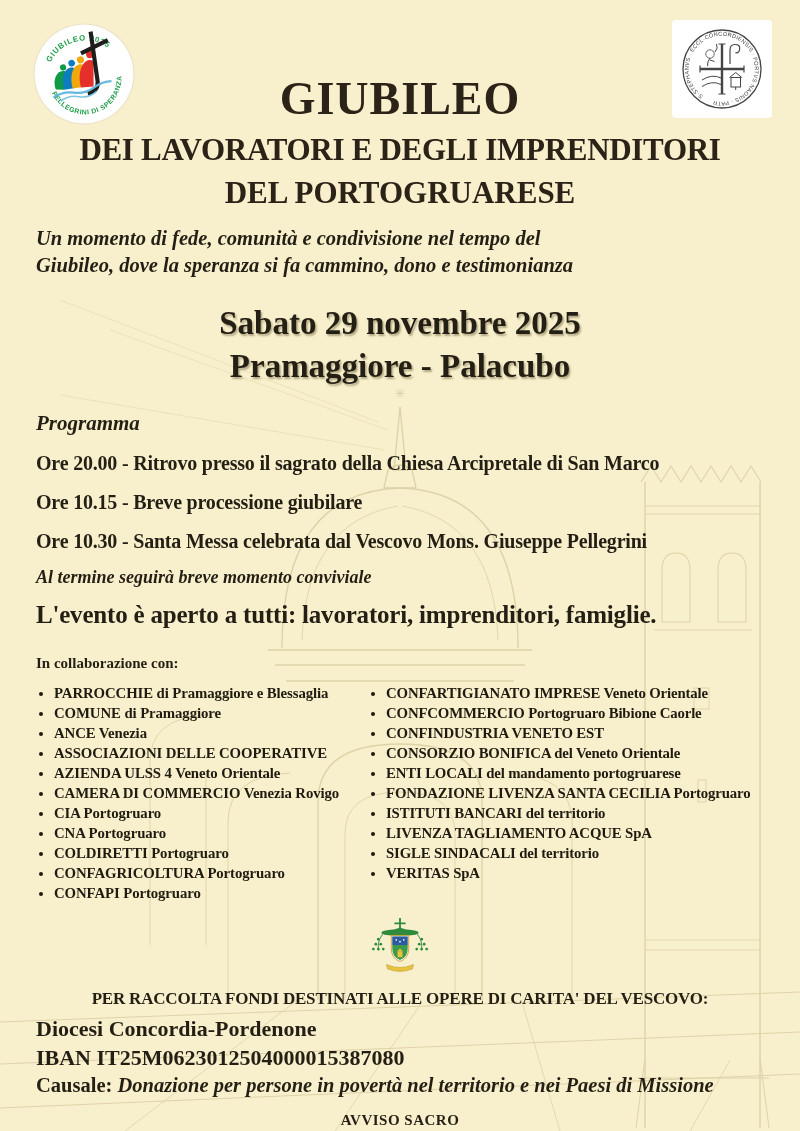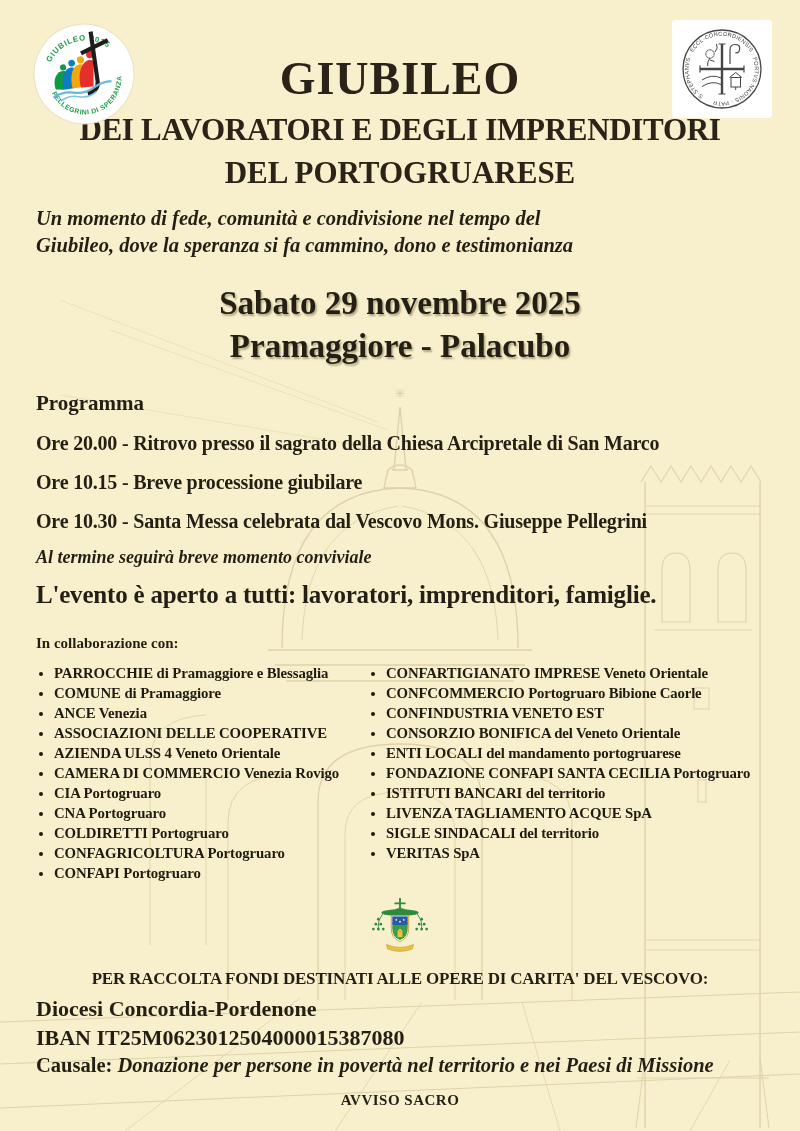--- a/index.html
+++ b/index.html
@@ -10,32 +10,32 @@
     color:#241f14;
     overflow:hidden;
   }
   .poster{position:relative;width:800px;height:1131px;}
   .watermark{position:absolute;left:0;top:0;width:800px;height:1131px;z-index:0;pointer-events:none;}
   .content{position:relative;z-index:1;padding:0 36px;}
 
   .jubilee-logo{position:absolute;left:28px;top:22px;width:112px;height:104px;z-index:2;}
   .diocese-seal{position:absolute;right:28px;top:20px;width:100px;height:98px;z-index:2;}
 
-  .title1{margin:0;padding-top:54px;text-align:center;font-size:46px;font-weight:bold;color:#2b2318;letter-spacing:1px;line-height:1.1;}
+  .title1{margin:0;padding-top:74px;text-align:center;font-size:46px;font-weight:bold;color:#2b2318;letter-spacing:1px;line-height:1.1;}
   .title2{margin:8px 0 0;text-align:center;font-size:31px;font-weight:bold;color:#2b2318;line-height:1.1;letter-spacing:-0.3px;}
   .title3{margin:9px 0 0;text-align:center;font-size:31px;font-weight:bold;color:#2b2318;line-height:1.1;}
 
   .subtitle{margin:15px 0 0;text-align:left;font-size:20.5px;font-style:italic;font-weight:bold;line-height:1.33;}
 
   .date-line,.venue-line{text-align:center;font-size:33px;font-weight:bold;line-height:1.12;
     text-shadow:1.5px 2px 2px rgba(90,75,40,0.45);}
   .date-line{margin:26px 0 0;}
   .venue-line{margin:6px 0 0;}
 
-  .program-heading{margin:26px 0 0;font-size:21px;font-weight:bold;}
+  .program-heading{margin:26px 0 0;font-size:21px;font-weight:bold;font-style:italic;}
   .program-item{margin:16px 0 0;font-size:20px;font-weight:bold;letter-spacing:-0.2px;}
   .program-note{margin:14px 0 0;font-size:18px;font-weight:bold;font-style:italic;}
   .open-statement{margin:13px 0 0;font-size:25px;font-weight:bold;letter-spacing:-0.2px;}
 
   .collab-heading{margin:26px 0 0;font-size:15px;font-weight:bold;}
   .columns{display:flex;margin:11px 0 0;}
   .col-left{width:332px;}
   .col-right{width:396px;}
   ul.plist{margin:0;padding:0 0 0 18px;list-style:disc;}
   ul.plist li{font-size:14.8px;font-weight:bold;line-height:20px;color:#1f1b10;letter-spacing:-0.1px;}
@@ -178,21 +178,21 @@
             <li>CONFAPI Portogruaro</li>
           </ul>
       </div>
       <div class="col-right">
         <ul class="plist">
             <li>CONFARTIGIANATO IMPRESE Veneto Orientale</li>
             <li>CONFCOMMERCIO Portogruaro Bibione Caorle</li>
             <li>CONFINDUSTRIA VENETO EST</li>
             <li>CONSORZIO BONIFICA del Veneto Orientale</li>
             <li>ENTI LOCALI del mandamento portogruarese</li>
-            <li>FONDAZIONE CONFAPI SANTA CECILIA Portogruaro</li>
+            <li>FONDAZIONE LIVENZA SANTA CECILIA Portogruaro</li>
             <li>ISTITUTI BANCARI del territorio</li>
             <li>LIVENZA TAGLIAMENTO ACQUE SpA</li>
             <li>SIGLE SINDACALI del territorio</li>
             <li>VERITAS SpA</li>
           </ul>
       </div>
     </div>
 
     <div class="crest-row">
       

